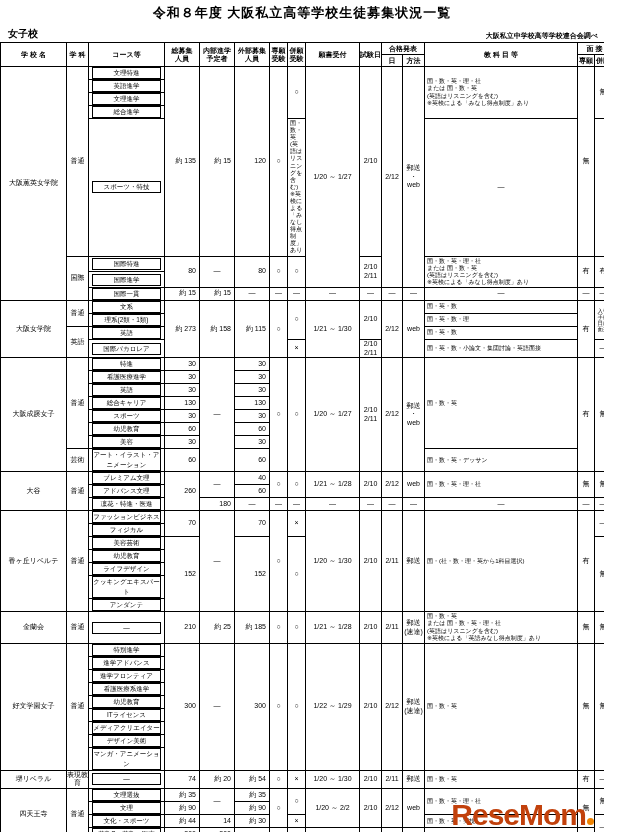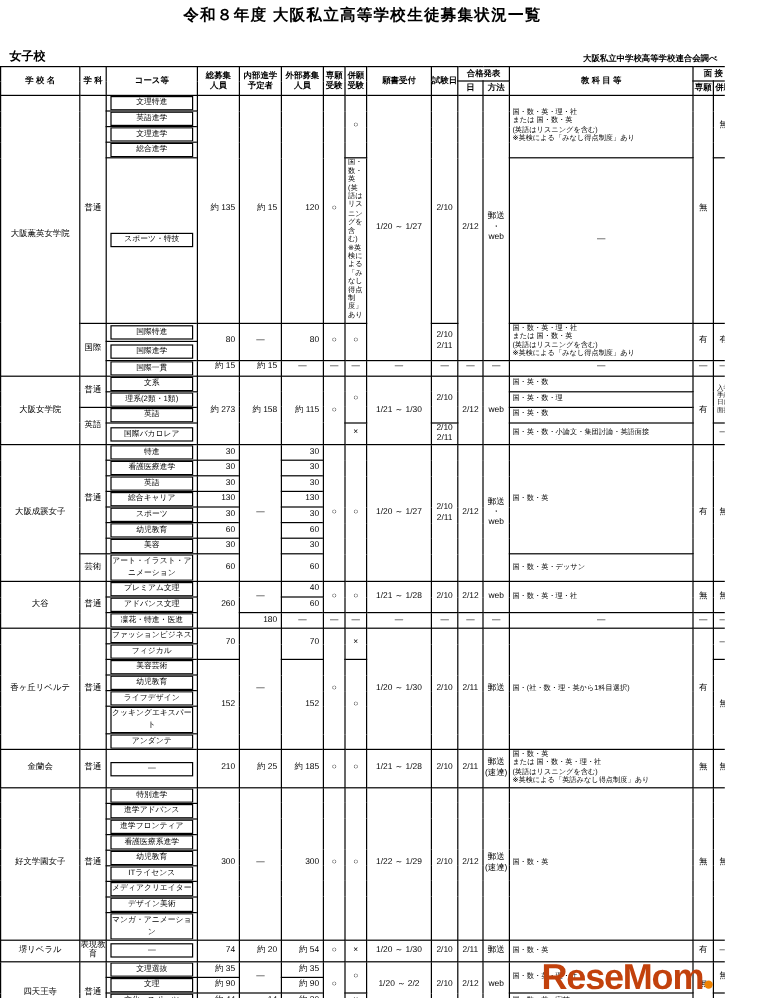--- a/index.html
+++ b/index.html
@@ -1,19 +1,19 @@
 <!DOCTYPE html>
 <html><head>
 <meta charset="utf-8">
 <style>
   html,body{margin:0;padding:0;background:#fff;}
   .page{position:relative;width:604px;height:832px;background:#fff;
         font-family:"Liberation Sans","DejaVu Sans",sans-serif;color:#000;overflow:hidden;}
   .title{ text-align:center;font-size:13px;font-weight:bold;padding-top:4px;letter-spacing:1px;}
-  .meta-row{position:relative;height:13px;margin:19px 6px 0 6px;}
+  .meta-row{position:relative;height:13px;margin:6px 6px 0 6px;}
   .cat{position:absolute;left:2px;bottom:0;font-size:10px;font-weight:bold;}
   .credit{position:absolute;right:0;bottom:0;font-size:7px;font-weight:bold;}
   table{border-collapse:collapse;table-layout:fixed;width:628px;margin:1px auto 0 auto;}
   th,td{border:1px solid #000;padding:0;font-size:7px;line-height:1.25;
         vertical-align:middle;white-space:pre-line;overflow:hidden;word-break:break-all;}
   thead th{font-weight:bold;text-align:center;font-size:7px;line-height:1.1;height:11px;}
   tbody tr{height:13px;}
   td.ctr{text-align:center;}
   td.sch{text-align:center;font-size:7px;}
   td.dept{text-align:center;}

